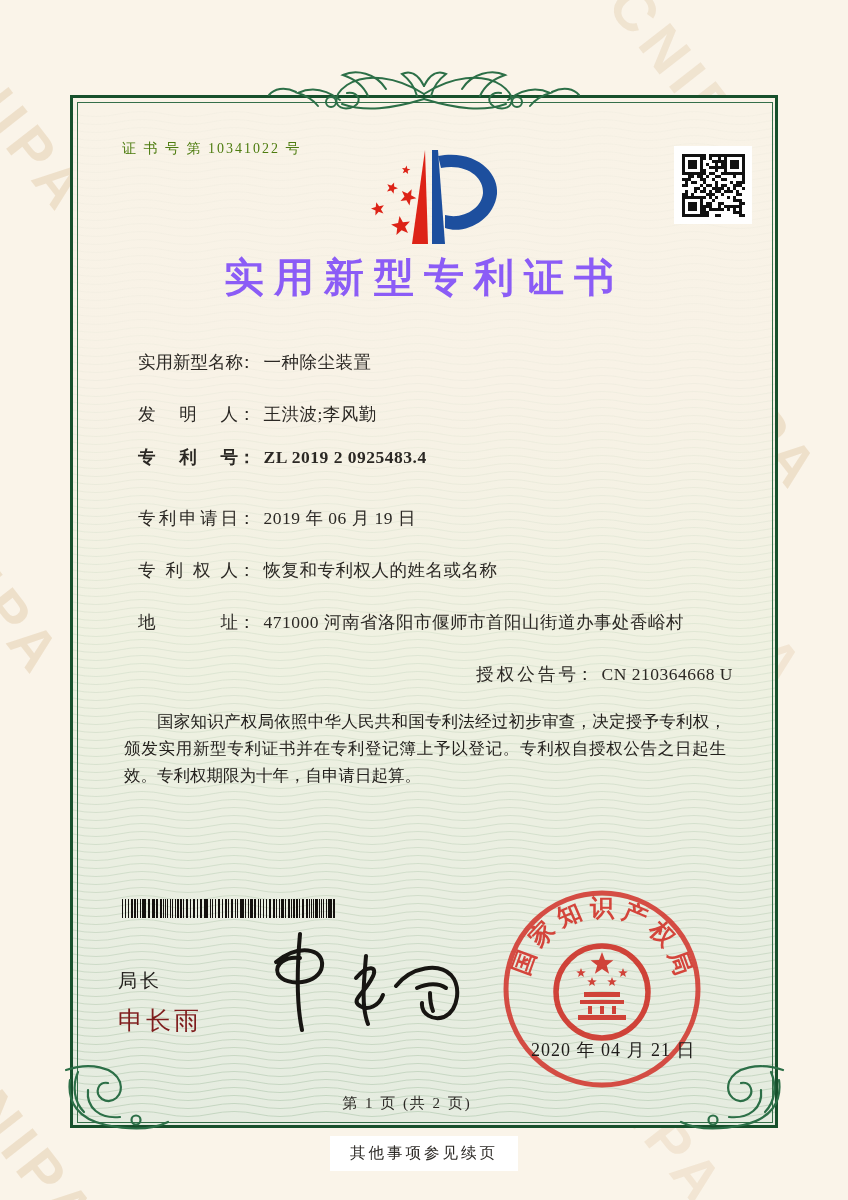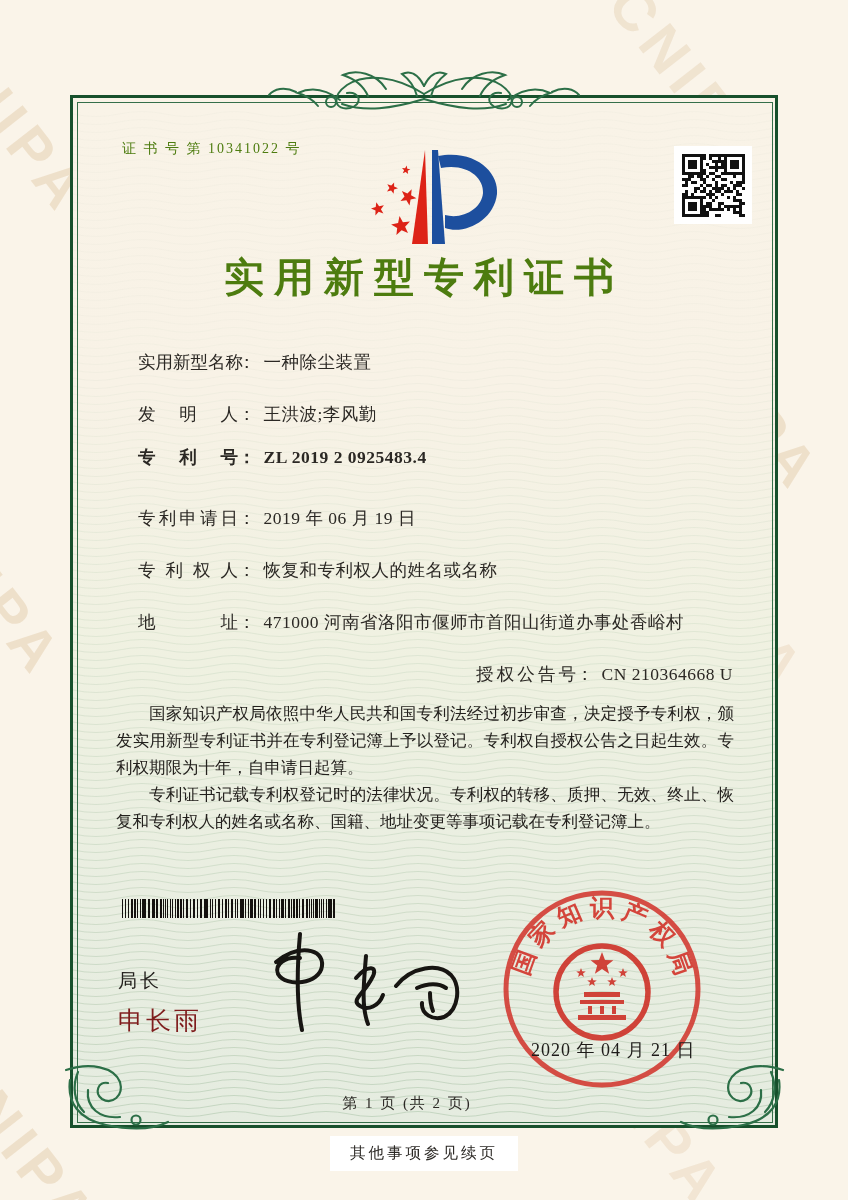--- a/index.html
+++ b/index.html
@@ -19,31 +19,31 @@
   .frame-inner{position:absolute;left:77px;top:102px;width:694px;height:1019px;border:1px solid #356f49;}
 
   .orn{position:absolute;pointer-events:none;}
 
   
   .cert-number{position:absolute;left:122px;top:140px;font-size:14px;color:#4d7c0f;letter-spacing:2px;}
   .logo{position:absolute;left:346px;top:140px;}
   .qr-box{position:absolute;left:674px;top:146px;width:78px;height:78px;background:#ffffff;
       display:flex;align-items:center;justify-content:center;}
   .title{position:absolute;left:70px;top:250px;width:708px;text-align:center;font-size:40px;
-      font-weight:bold;color:#4d7c0f;letter-spacing:10px;}
+      font-weight:bold;color:#8b5cf6;letter-spacing:10px;}
 
   .fields{position:absolute;left:118px;top:350px;width:614px;}
   .field-row{position:absolute;left:0;height:30px;font-size:17.5px;color:#2b2824;white-space:nowrap;}
   .field-label{display:inline-block;width:100px;text-align:justify;text-align-last:justify;vertical-align:bottom;margin-left:20px;}
   .field-colon{display:inline-block;margin-right:8px;}
   .field-value{letter-spacing:0.5px;}
   .field-cell2{position:absolute;left:338px;top:0;}
 
   .paras{position:absolute;left:116px;top:700px;width:618px;font-size:16.5px;line-height:27px;color:#23201d;}
-  .paras p{margin:0;text-indent:2em;text-align:justify;}
+  .paras p{margin:8px;text-indent:2em;text-align:justify;}
 
   .barcode{position:absolute;left:122px;top:899px;}
 
   .director-title{position:absolute;left:118px;top:968px;font-size:19px;color:#23201d;letter-spacing:3px;}
   .director-name{position:absolute;left:118px;top:1004px;font-size:25px;color:#7f1d1d;letter-spacing:3px;}
   .signature{position:absolute;left:238px;top:926px;}
 
   .seal{position:absolute;left:499px;top:886px;opacity:0.9;}
   .seal-date{position:absolute;left:531px;top:1038px;font-size:18px;color:#1d1b19;letter-spacing:1px;white-space:nowrap;}
 
@@ -501,21 +501,20 @@
       <div class="field-row" style="top: 52px;"><span><span class="field-label">发明人</span><span class="field-colon">：</span><span class="field-value">王洪波;李风勤</span></span></div>
       <div class="field-row" style="top: 95px; font-weight: bold;"><span><span class="field-label">专利号</span><span class="field-colon">：</span><span class="field-value">ZL 2019 2 0925483.4</span></span></div>
       <div class="field-row" style="top: 156px;"><span><span class="field-label">专利申请日</span><span class="field-colon">：</span><span class="field-value">2019 年 06 月 19 日</span></span></div>
       <div class="field-row" style="top: 208px;"><span><span class="field-label">专利权人</span><span class="field-colon">：</span><span class="field-value">恢复和专利权人的姓名或名称</span></span></div>
       <div class="field-row" style="top: 260px;"><span><span class="field-label">地址</span><span class="field-colon">：</span><span class="field-value">471000 河南省洛阳市偃师市首阳山街道办事处香峪村</span></span></div>
       <div class="field-row" style="top: 312px;"><span class="field-cell2"><span class="field-label">授权公告号</span><span class="field-colon">：</span><span class="field-value">CN 210364668 U</span></span></div>
     </div>
 
   <div class="paras" id="paras">
       <p>国家知识产权局依照中华人民共和国专利法经过初步审查，决定授予专利权，颁发实用新型专利证书并在专利登记簿上予以登记。专利权自授权公告之日起生效。专利权期限为十年，自申请日起算。</p>
-      <p>专利证书记载专利权登记时的法律状况。专利权的转移、质押、无效、终止、恢复和专利权人的姓名或名称、国籍、地址变更等事项记载在专利登记簿上。</p>
     </div>
 
   <svg class="barcode" id="barcode" width="216" height="19">
       <rect x="0" y="0" width="1" height="19" fill="#14110e"></rect>
       <rect x="3" y="0" width="1" height="19" fill="#14110e"></rect>
       <rect x="6" y="0" width="1" height="19" fill="#14110e"></rect>
       <rect x="9" y="0" width="2" height="19" fill="#14110e"></rect>
       <rect x="12" y="0" width="2" height="19" fill="#14110e"></rect>
       <rect x="15" y="0" width="1" height="19" fill="#14110e"></rect>
       <rect x="18" y="0" width="1" height="19" fill="#14110e"></rect>

